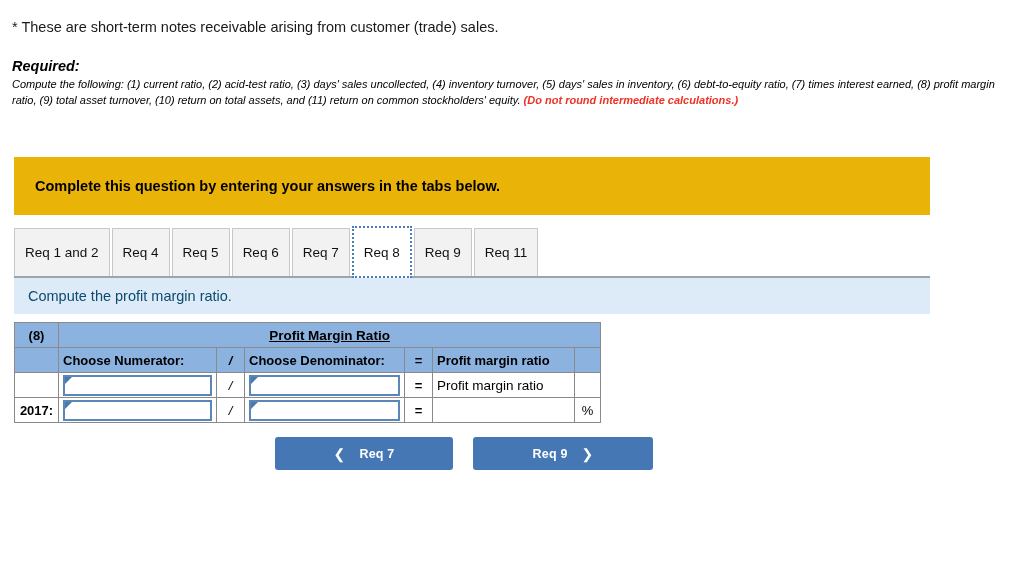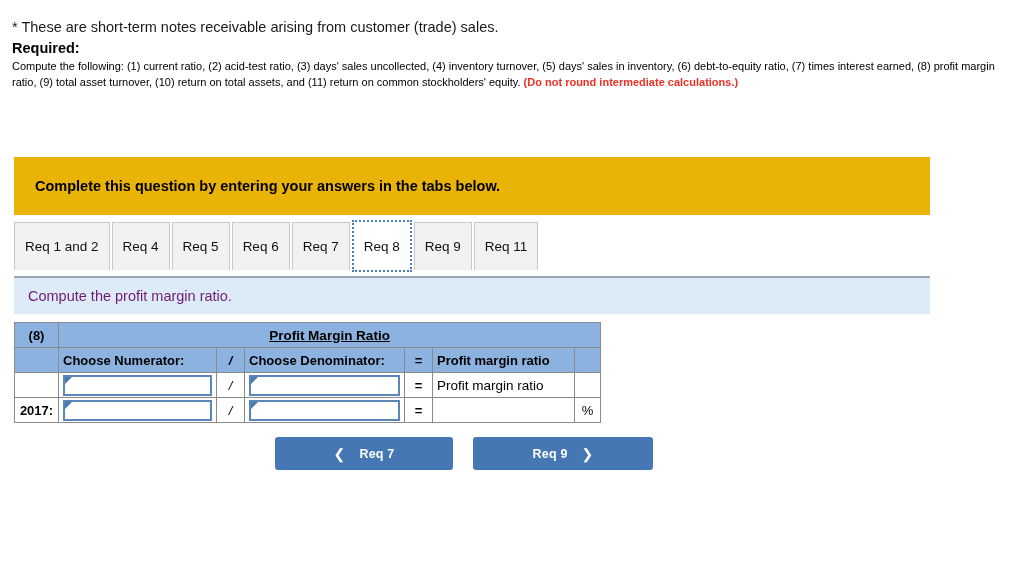--- a/index.html
+++ b/index.html
@@ -19,20 +19,22 @@
   
   .intro-wrap {
     padding: 18px 12px 0 12px;
   }
   .footnote {
     font-size: 14.5px;
     line-height: 1.35;
     color: #1a1a1a;
   }
   .required-block {
+    margin-top: 18px;
+    font-style: italic;
   }
   .required-label {
     font-size: 14.5px;
     font-weight: bold;
     line-height: 1.45;
   }
   .required-body {
     font-size: 11px;
     line-height: 1.45;
     max-width: 1012px;
@@ -57,21 +59,21 @@
     font-size: 14.5px;
     font-weight: bold;
     padding-left: 21px;
     color: #000;
   }
 
   
   .tabstrip {
     position: absolute;
     left: 14px;
-    top: 220px;
+    top: 226px;
     height: 50px;
     display: flex;
     align-items: flex-end;
   }
   .tab {
     height: 48px;
     box-sizing: border-box;
     background: #f2f2f2;
     border: 1px solid #c8c8c8;
     border-bottom: none;
@@ -102,21 +104,21 @@
     height: 38px;
     background: #dcebf7;
     border-top: 2px solid #9aa5ae;
     box-sizing: border-box;
     display: flex;
     align-items: center;
   }
   .blue-bar-text {
     font-size: 14.5px;
     padding-left: 14px;
-    color: #701a75;
+    color: #0c4a6e;
   }
 
   
   .ratio-table {
     position: absolute;
     left: 14px;
     top: 322px;
     border-collapse: collapse;
     table-layout: fixed;
     font-size: 13px;

